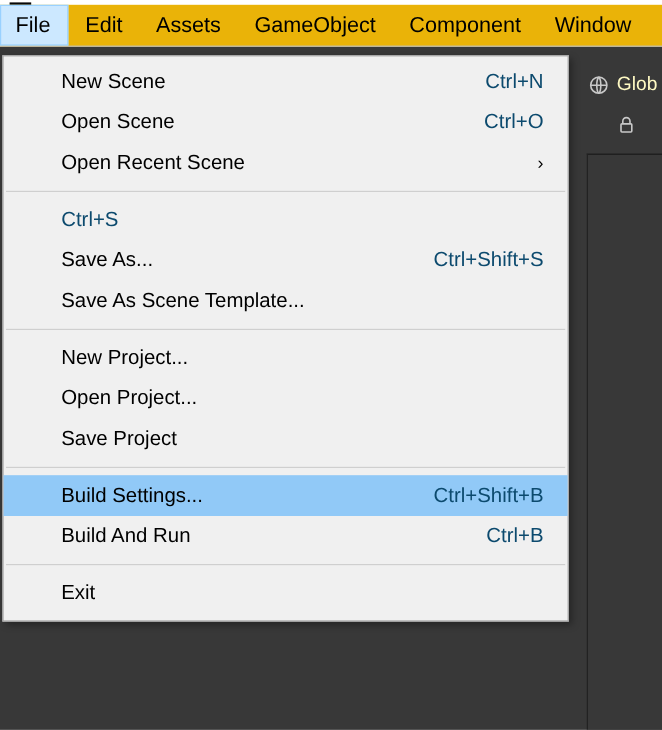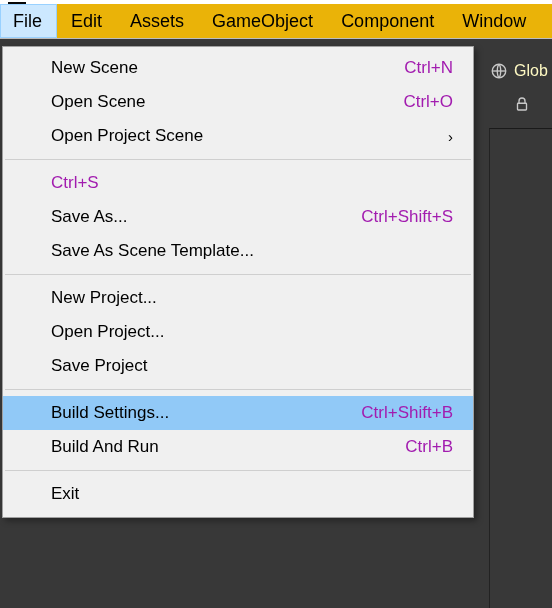--- a/index.html
+++ b/index.html
@@ -128,21 +128,21 @@
   }
   .dropdown .item {
     display: flex;
     align-items: center;
     height: 34px;
     padding: 0 20px 0 48px;
     font-size: 17px;
     white-space: nowrap;
   }
   .dropdown .item .label { flex: 1; }
-  .dropdown .item .shortcut { color: #a21caf; }
+  .dropdown .item .shortcut { color: #0c4a6e; }
   .dropdown .item .arrow { color: #000; font-size: 15px; }
   .dropdown .item.selected {
     background: #91c9f7;
   }
   .dropdown .sep {
     height: 1px;
     background: #cfcfcf;
     margin: 6px 2px;
   }
 </style>
@@ -199,21 +199,21 @@
 <div class="dropdown" id="dropdown">
     <div class="item">
       <span class="label">New Scene</span>
       <span class="shortcut">Ctrl+N</span>
     </div>
     <div class="item">
       <span class="label">Open Scene</span>
       <span class="shortcut">Ctrl+O</span>
     </div>
     <div class="item">
-      <span class="label">Open Project Scene</span>
+      <span class="label">Open Recent Scene</span>
       <span class="arrow">›</span>
     </div>
     <div class="sep"></div>
     <div class="item">
       <span class="shortcut">Ctrl+S</span>
     </div>
     <div class="item">
       <span class="label">Save As...</span>
       <span class="shortcut">Ctrl+Shift+S</span>
     </div>

